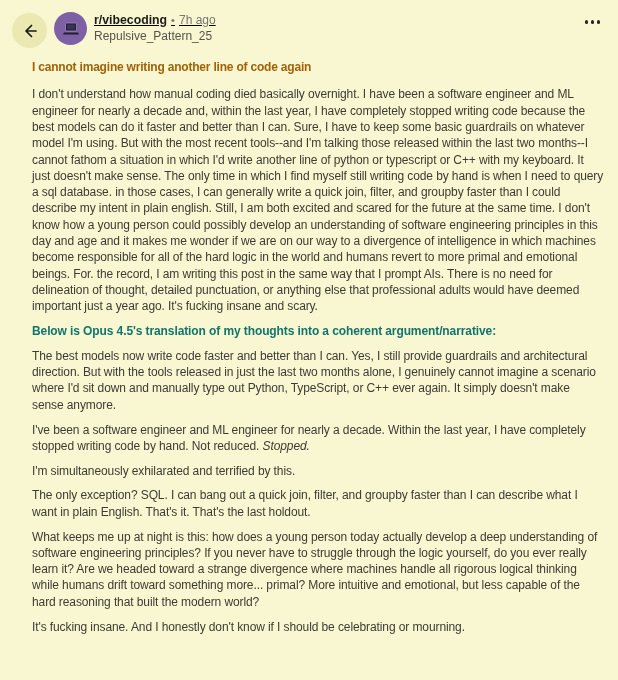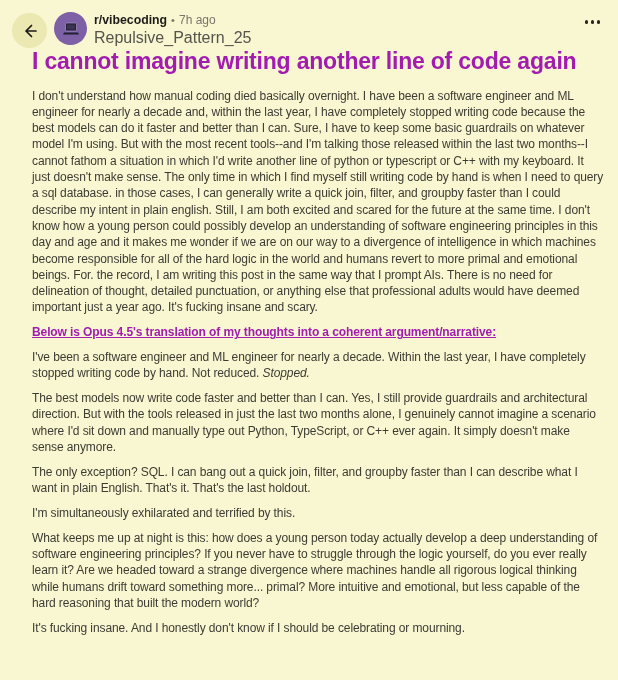--- a/index.html
+++ b/index.html
@@ -41,69 +41,70 @@
   .meta {
     margin-left: 7px;
     padding-top: 1px;
     line-height: 1;
   }
   .meta-line1 {
     display: flex;
     align-items: baseline;
     gap: 4px;
     margin-top: 1px;
+    text-decoration: underline;
   }
   .subreddit {
     font-size: 12.3px;
     font-weight: bold;
     color: #1d1c18;
     cursor: pointer;
   }
   .meta-sep { font-size: 11px; color: #77766c; }
   .post-time { font-size: 12px; color: #77766c; }
   .post-author {
-    font-size: 16px;
+    font-size: 12px;
     color: #55544b;
     margin-top: 4px;
     cursor: pointer;
   }
   .overflow-btn {
     position: absolute;
     right: 16px; top: 16px;
     background: transparent;
     border: none;
     cursor: pointer;
     display: flex; gap: 2.5px; align-items: center;
     padding: 4px 2px;
   }
   .overflow-btn .dot {
     width: 3.5px; height: 3.5px;
     border-radius: 50%;
     background: #26251f;
   }
   .post-title {
-    margin: 0 32px 0 32px;
-    font-size: 23px;
+    margin: 12px 32px 0 32px;
+    font-size: 12px;
     font-weight: bold;
     letter-spacing: -0.2px;
-    color: #a21caf;
+    color: #a16207;
     line-height: 1.2;
   }
   .post-body {
     margin: 12px 14px 0 32px;
     width: 572px;
   }
   .post-body p {
     font-size: 12px;
     line-height: 16.3px;
     color: #3d3c33;
     margin: 0 0 8.5px 0;
     letter-spacing: -0.1px;
   }
-  .post-body p span.b { font-weight: bold; color: #a21caf; text-decoration: underline; }
+  .post-body p span.b { font-weight: bold; color: #0f766e; }
   .post-body p span.i { font-style: italic; }
 </style>
 </head>
 <body>
 
 <div class="page">
 
   <header class="post-header">
 
     <button class="back-btn">
@@ -141,21 +142,21 @@
       </span>
     </button>
 
   </header>
 
   <h1 class="post-title">I cannot imagine writing another line of code again</h1>
 
   <div class="post-body">
       <p><span>I don't understand how manual coding died basically overnight. I have been a software engineer and ML engineer for nearly a decade and, within the last year, I have completely stopped writing code because the best models can do it faster and better than I can. Sure, I have to keep some basic guardrails on whatever model I'm using. But with the most recent tools--and I'm talking those released within the last two months--I cannot fathom a situation in which I'd write another line of python or typescript or C++ with my keyboard. It just doesn't make sense. The only time in which I find myself still writing code by hand is when I need to query a sql database. in those cases, I can generally write a quick join, filter, and groupby faster than I could describe my intent in plain english. Still, I am both excited and scared for the future at the same time. I don't know how a young person could possibly develop an understanding of software engineering principles in this day and age and it makes me wonder if we are on our way to a divergence of intelligence in which machines become responsible for all of the hard logic in the world and humans revert to more primal and emotional beings. For. the record, I am writing this post in the same way that I prompt AIs. There is no need for delineation of thought, detailed punctuation, or anything else that professional adults would have deemed important just a year ago. It's fucking insane and scary.</span></p>
       <p><span class="b">Below is Opus 4.5's translation of my thoughts into a coherent argument/narrative:</span></p>
+      <p><span>The best models now write code faster and better than I can. Yes, I still provide guardrails and architectural direction. But with the tools released in just the last two months alone, I genuinely cannot imagine a scenario where I'd sit down and manually type out Python, TypeScript, or C++ ever again. It simply doesn't make sense anymore.</span></p>
       <p><span>I've been a software engineer and ML engineer for nearly a decade. Within the last year, I have completely stopped writing code by hand. Not reduced. </span><span class="i">Stopped.</span></p>
-      <p><span>The best models now write code faster and better than I can. Yes, I still provide guardrails and architectural direction. But with the tools released in just the last two months alone, I genuinely cannot imagine a scenario where I'd sit down and manually type out Python, TypeScript, or C++ ever again. It simply doesn't make sense anymore.</span></p>
+      <p><span>I'm simultaneously exhilarated and terrified by this.</span></p>
       <p><span>The only exception? SQL. I can bang out a quick join, filter, and groupby faster than I can describe what I want in plain English. That's it. That's the last holdout.</span></p>
-      <p><span>I'm simultaneously exhilarated and terrified by this.</span></p>
       <p><span>What keeps me up at night is this: how does a young person today actually develop a deep understanding of software engineering principles? If you never have to struggle through the logic yourself, do you ever really learn it? Are we headed toward a strange divergence where machines handle all rigorous logical thinking while humans drift toward something more... primal? More intuitive and emotional, but less capable of the hard reasoning that built the modern world?</span></p>
       <p><span>It's fucking insane. And I honestly don't know if I should be celebrating or mourning.</span></p>
     </div>
 
 </div>
 
 </body></html>

